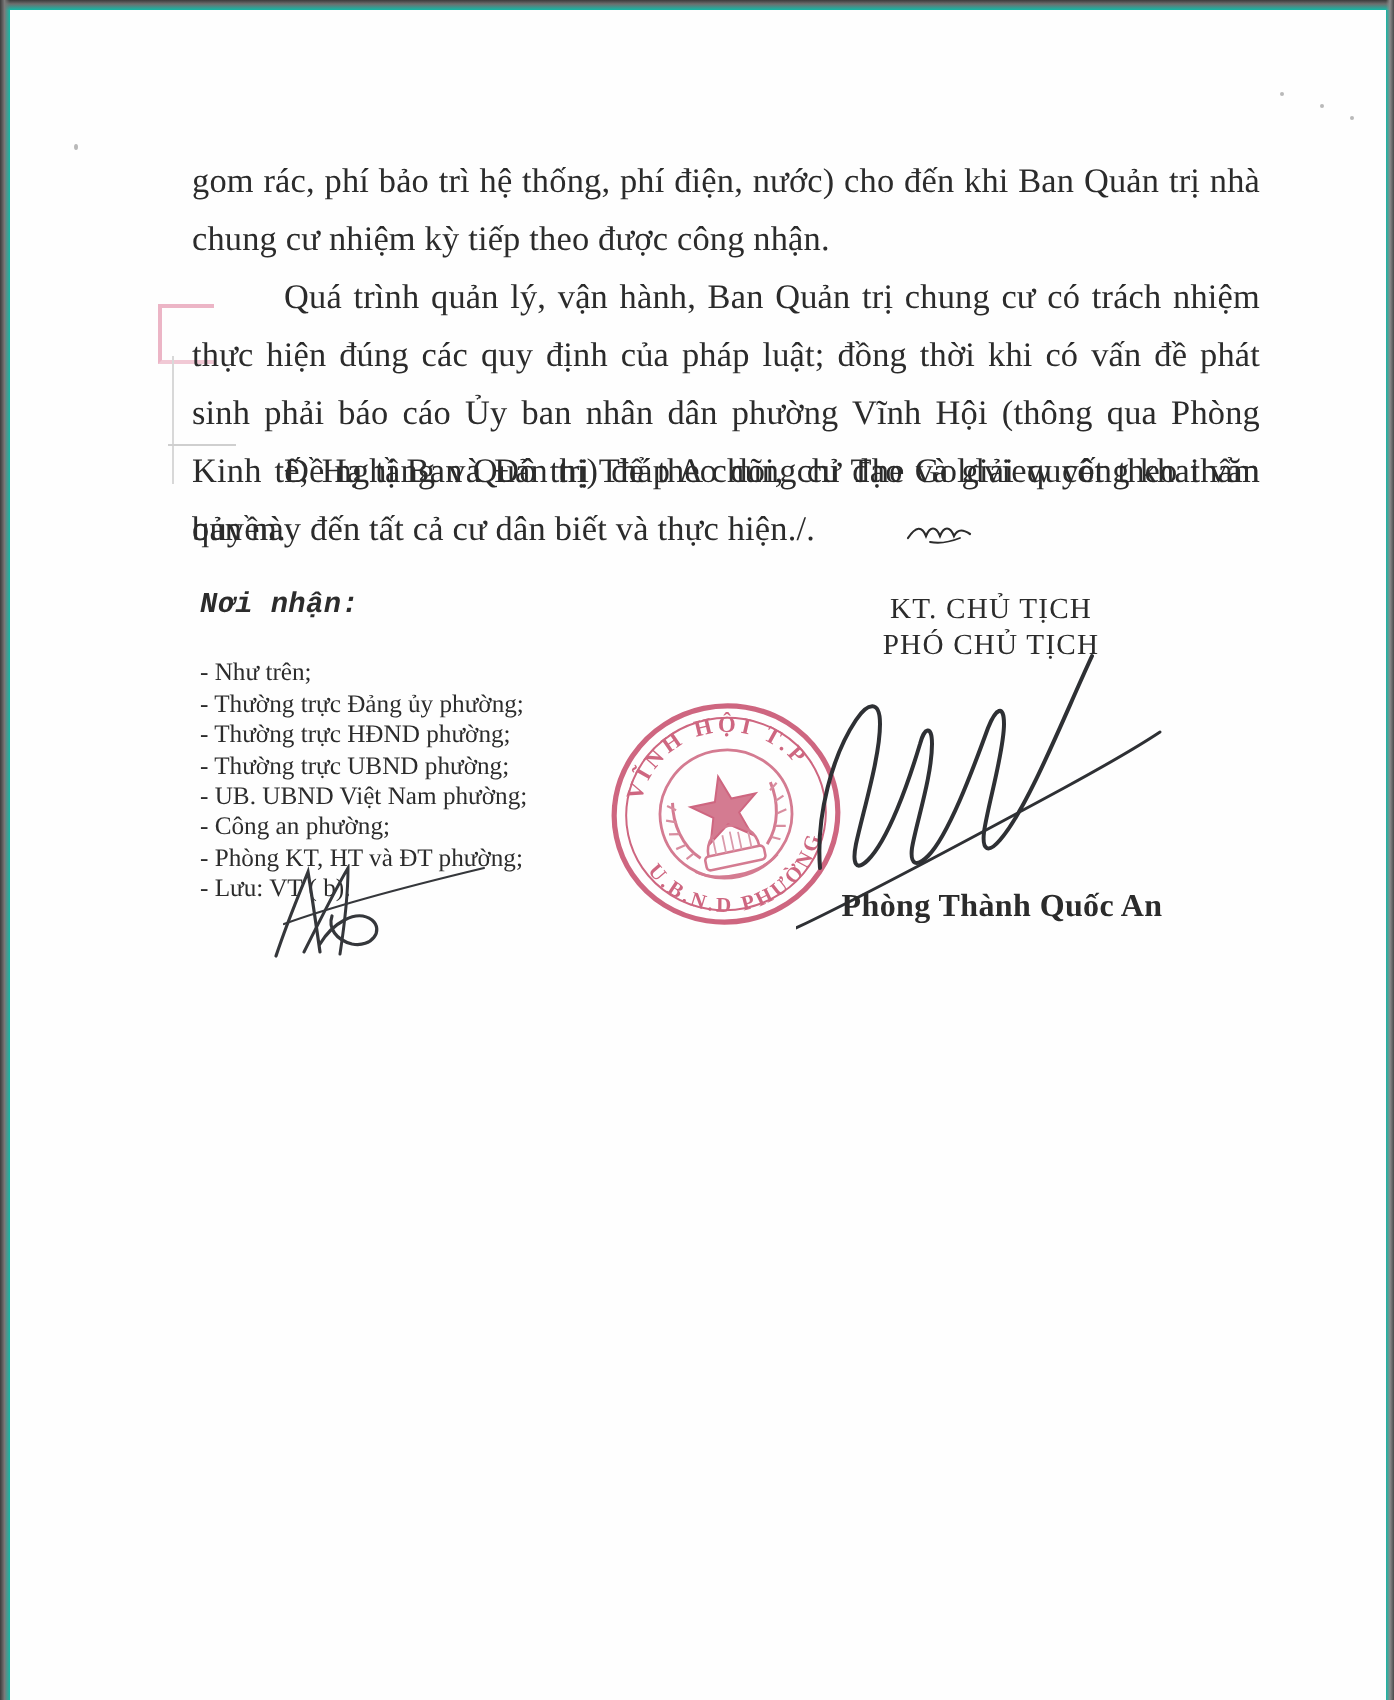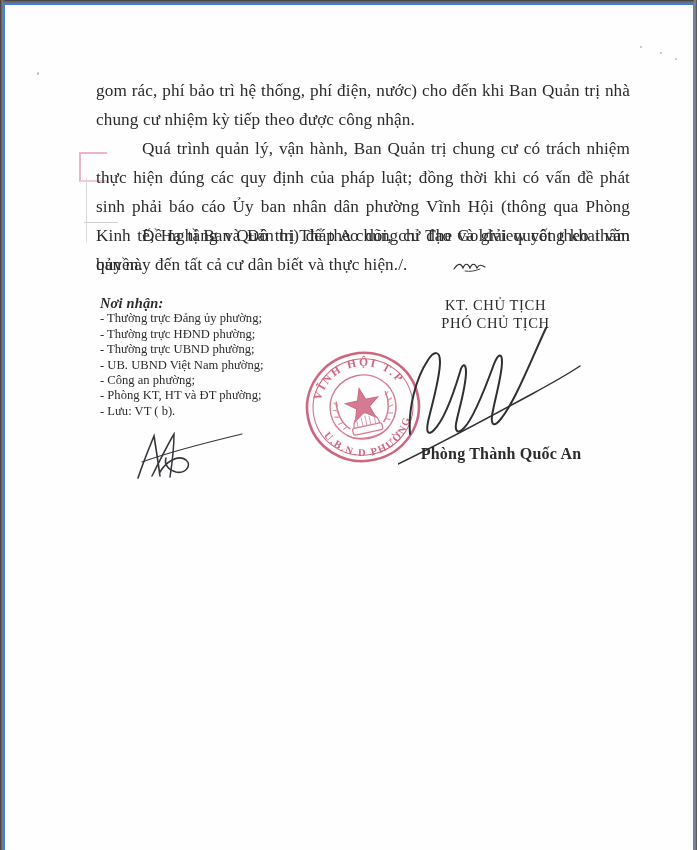--- a/index.html
+++ b/index.html
@@ -4,21 +4,21 @@
 <style>
   html, body {
     margin: 0;
     padding: 0;
     background: #ffffff;
   }
   .page {
     position: relative;
     width: 697px;
     height: 850px;
-    background: #3b82f6;
+    background: #14b8a6;
     overflow: hidden;
     font-family: "Liberation Serif", "DejaVu Serif", serif;
     color: #2b2b2b;
   }
   
   .scan-edge-top {
     position: absolute;
     left: 0; top: 0;
     width: 697px; height: 5px;
     background: linear-gradient(to bottom, #3b3b3b 0%, #6e6e6e 40%, rgba(200,200,200,0) 100%);
@@ -68,22 +68,23 @@
     top: 296px;
     width: 210px;
     font-size: 12.6px;
     line-height: 15.4px;
     color: #2c2c2c;
   }
   .recipients-title {
     font-weight: bold;
     font-style: italic;
     font-size: 14.4px;
-    margin-bottom: 0;
+    margin-bottom: 18px;
     letter-spacing: 0.2px;
+    font-family: Liberation Mono, monospace;
   }
   .recipient-line { white-space: nowrap; }
 
   
   .sign-block {
     position: absolute;
     left: 388px;
     top: 297px;
     width: 215px;
     text-align: center;
@@ -190,20 +191,21 @@
     <span>Đề nghị Ban Quản trị Tháp A chung cư The Goldview công khai văn bản này đến tất cả cư dân biết và thực hiện./.</span><span class="closing-flourish">
       <svg width="34" height="12" viewBox="0 0 34 12">
         <path d="M1 9 C5 3, 8 3, 10 8 C12 3, 15 3, 17 8 C19 3, 22 3, 24 8 C26 4, 29 5, 32 7" stroke="#2b2b2b" stroke-width="1.1" fill="none" stroke-linecap="round"></path>
         <path d="M12 11 C17 12, 22 11, 27 9" stroke="#2b2b2b" stroke-width="0.9" fill="none" stroke-linecap="round"></path>
       </svg>
     </span>
   </div>
 
   <div class="recipients">
     <div class="recipients-title">Nơi nhận:</div>
+    <div class="recipient-line">- Như trên;</div>
     <div class="recipient-line">- Thường trực Đảng ủy phường;</div>
     <div class="recipient-line">- Thường trực HĐND phường;</div>
     <div class="recipient-line">- Thường trực UBND phường;</div>
     <div class="recipient-line">- UB. UBND Việt Nam phường;</div>
     <div class="recipient-line">- Công an phường;</div>
     <div class="recipient-line">- Phòng KT, HT và ĐT phường;</div>
     <div class="recipient-line">- Lưu: VT (    b).</div>
   </div>
 
   <div class="vt-initial">

